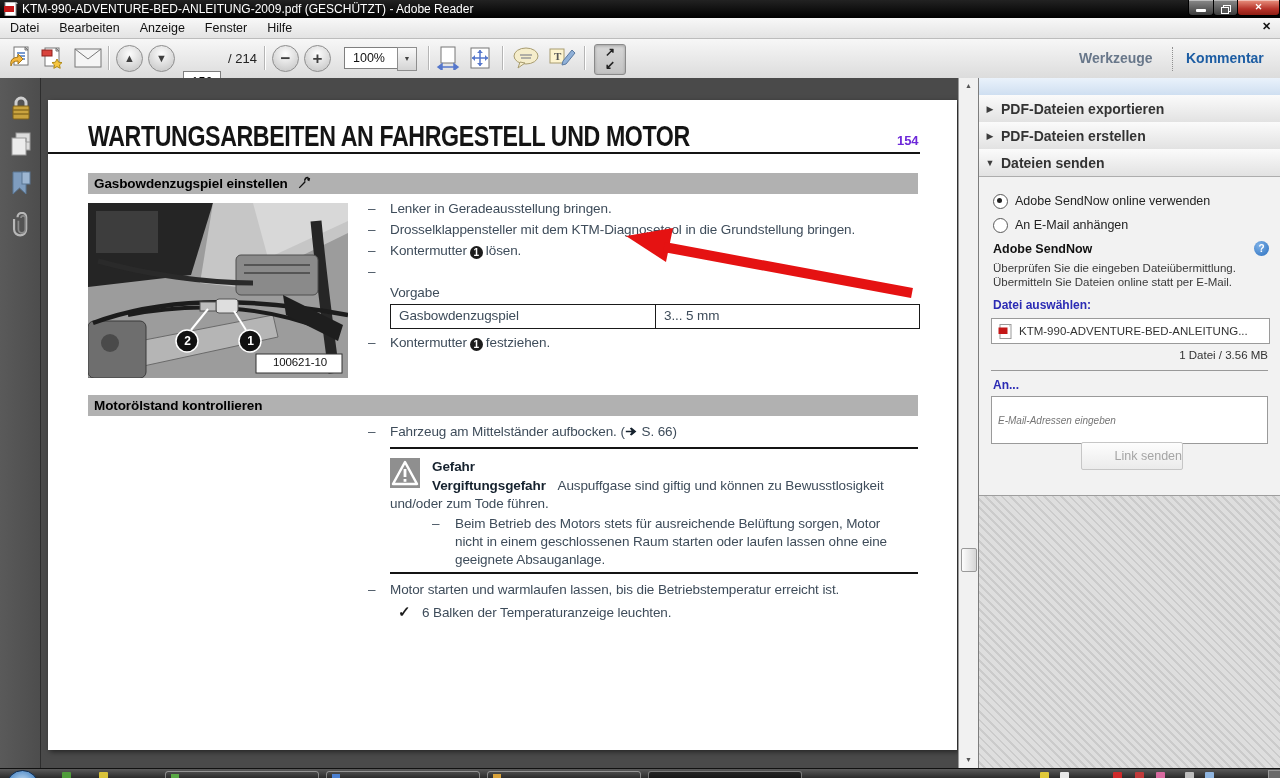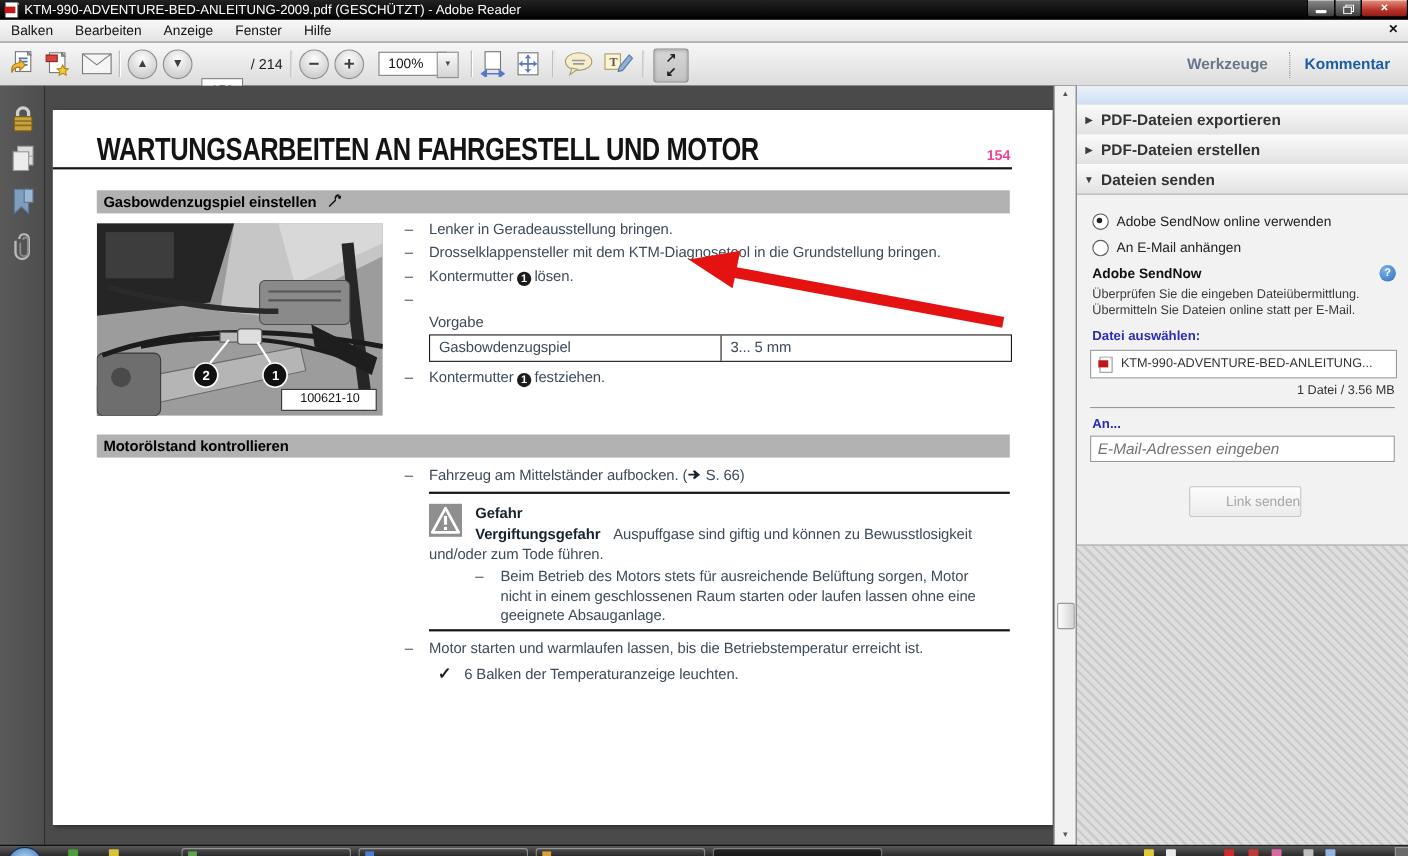--- a/index.html
+++ b/index.html
@@ -46,21 +46,21 @@
   #main{left:0;top:78px;width:1280px;height:690px;background:#4a4a4a;}
   #sidebar{left:0;top:0;width:40px;height:690px;background:linear-gradient(90deg,#5a5a5a,#4d4d4d);
     border-right:1px solid #2d2d2d;}
   .side-icon{left:9px;width:24px;height:26px;}
   #docpane{left:41px;top:0;width:937px;height:690px;background:#4a4a4a;}
   #page{left:7px;top:22px;width:909px;height:650px;background:#fff;box-shadow:2px 2px 5px rgba(0,0,0,.5);
     color:#3e4c5a;font-size:13.5px;letter-spacing:-0.1px;}
   #doc-heading{left:40px;top:20px;font-size:29px;font-weight:bold;color:#141414;
     transform:scaleX(.8);transform-origin:left;white-space:nowrap;letter-spacing:-.5px;}
   #heading-rule{left:0;top:52px;width:872px;height:2px;background:#141414;}
-  #doc-pagenum{left:849px;top:33px;font-size:13px;font-weight:bold;color:#ec4899;}
+  #doc-pagenum{left:849px;top:33px;font-size:13px;font-weight:bold;color:#6d28d9;}
   .section-bar{left:40px;width:830px;height:21px;background:#b1b1b1;color:#000;
     font-size:13.5px;font-weight:bold;line-height:21px;padding-left:6px;box-sizing:border-box;}
   .dash{position:absolute;left:320px;width:20px;}
   .btext{position:absolute;left:342px;white-space:nowrap;}
   .brow{height:21px;}
   .cnum{display:inline-block;width:13px;height:13px;border-radius:50%;background:#1c1c1c;color:#fff;
     font-size:10px;font-weight:bold;text-align:center;line-height:13px;vertical-align:-1px;margin:0 3px;}
   #spec-table{left:342px;top:204px;width:528px;height:23px;border:1px solid #1a1a1a;display:flex;}
   #spec-table .cell{line-height:21px;padding-left:8px;box-sizing:border-box;}
   #spec-c1{width:265px;border-right:1px solid #1a1a1a;}
@@ -95,21 +95,21 @@
     background:radial-gradient(circle at 35% 30%,#7fb2e8,#2a6fbe);color:#fff;font-size:10px;
     font-weight:bold;text-align:center;line-height:15px;}
   .panel-desc{left:14px;font-size:11.5px;color:#3a3a3a;}
   .panel-link{left:14px;font-size:12px;font-weight:bold;color:#2b2bb4;}
   #file-box{left:12px;top:240px;width:277px;height:24px;background:#fff;border:1px solid #9a9a9a;
     display:flex;align-items:center;}
   #file-name{font-size:11.5px;color:#333;margin-left:6px;white-space:nowrap;}
   #file-info{left:0;top:271px;width:289px;text-align:right;font-size:11.5px;color:#333;}
   #panel-div{left:12px;top:292px;width:277px;height:1px;background:#999;}
   #email-input{left:12px;top:318px;width:263px;height:22px;border:1px solid #9a9a9a;background:#fff;
-    font-family:"Liberation Sans",sans-serif;font-style:italic;font-size:14px;color:#404040;padding:0 6px;}
+    font-family:"Liberation Sans",sans-serif;font-style:italic;font-size:10px;color:#404040;padding:12px 6px;}
   #send-btn{left:102px;top:364px;width:100px;height:26px;border:1px solid #c6c6c6;border-radius:2px;
     background:linear-gradient(#fdfdfd,#ebebeb);color:#a5a5a5;font-size:12.5px;text-align:right;line-height:26px;}
   #panel-hatch{left:0;top:417px;width:302px;height:273px;border-top:1px solid #9e9e9e;
     background:repeating-linear-gradient(45deg,#dedede 0 4px,#cbcbcb 4px 6px);}
   
   #taskbar{left:0;top:768px;width:1280px;height:10px;background:linear-gradient(#5a5a5a,#262626);
     border-top:1px solid #111;overflow:hidden;}
   #start-orb{left:6px;top:1px;width:31px;height:31px;border-radius:50%;
     background:radial-gradient(circle at 50% 40%,#cfe4f5,#5c93cc 55%,#1f4d86);border:1px solid #0d2b50;}
   .taskbtn{top:2px;width:152px;height:14px;border:1px solid rgba(255,255,255,.4);border-radius:3px;}
@@ -131,21 +131,21 @@
   <div id="btn-max" class="abs winbtn">
     <svg width="10" height="9" style="margin-top:3px">
       <rect x="2.5" y="0.5" width="7" height="6" fill="none" stroke="#fff"></rect>
       <rect x="0.5" y="2.5" width="7" height="6" fill="#555" stroke="#fff"></rect>
     </svg>
   </div>
   <div id="btn-close" class="abs winbtn"><span>✕</span></div>
 </div>
 
 <div id="menubar" class="abs">
-  <div class="menu-item">Balken</div>
+  <div class="menu-item">Datei</div>
   <div class="menu-item">Bearbeiten</div>
   <div class="menu-item">Anzeige</div>
   <div class="menu-item">Fenster</div>
   <div class="menu-item">Hilfe</div>
 </div>
 <div id="close-pane" class="abs">✕</div>
 
 <div id="toolbar" class="abs">
   <div class="abs tbtn" style="left:8px">
     <svg width="24" height="24" viewBox="0 0 24 24">

